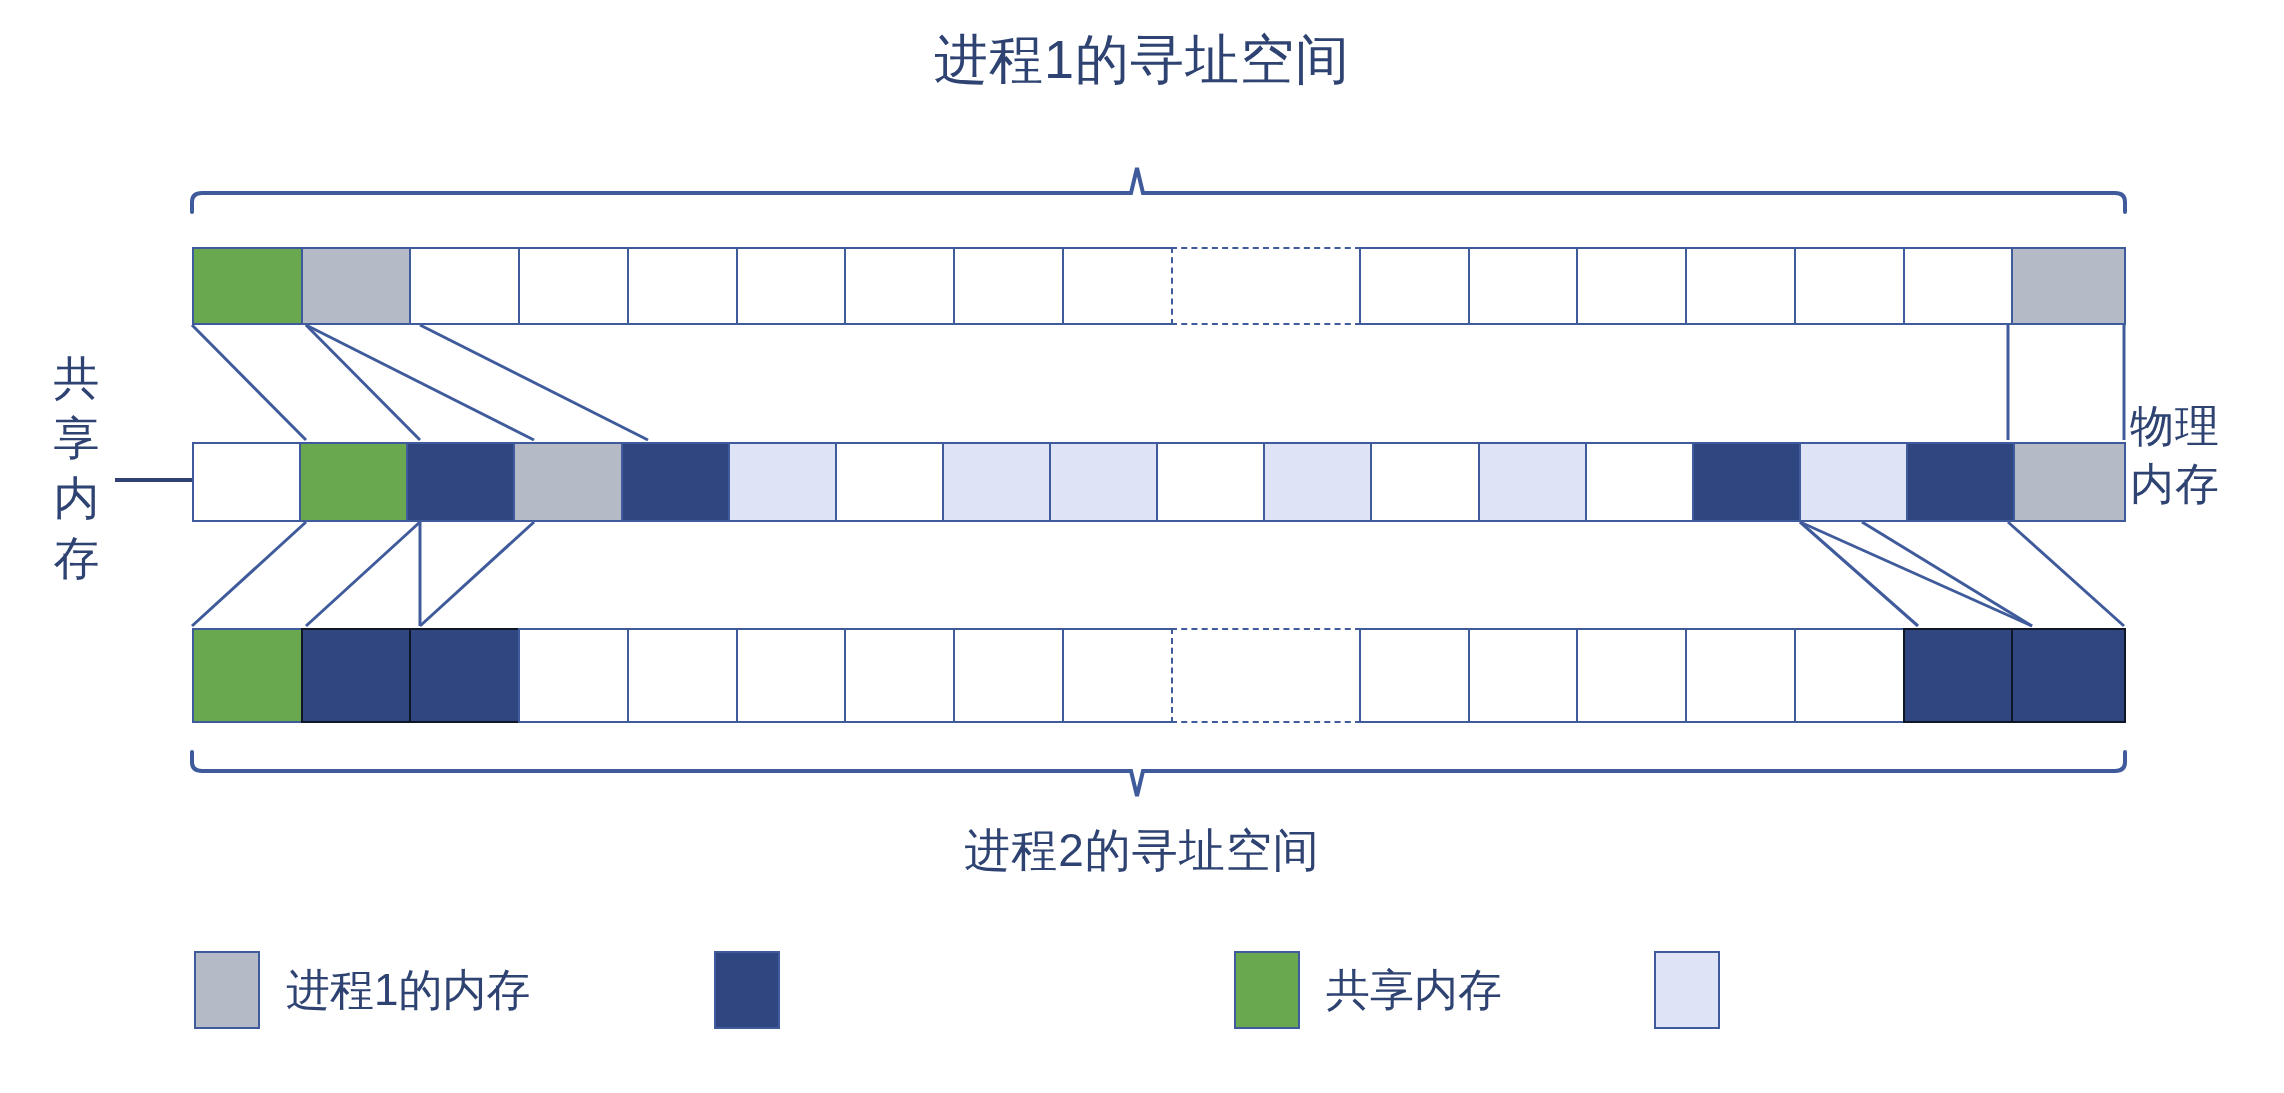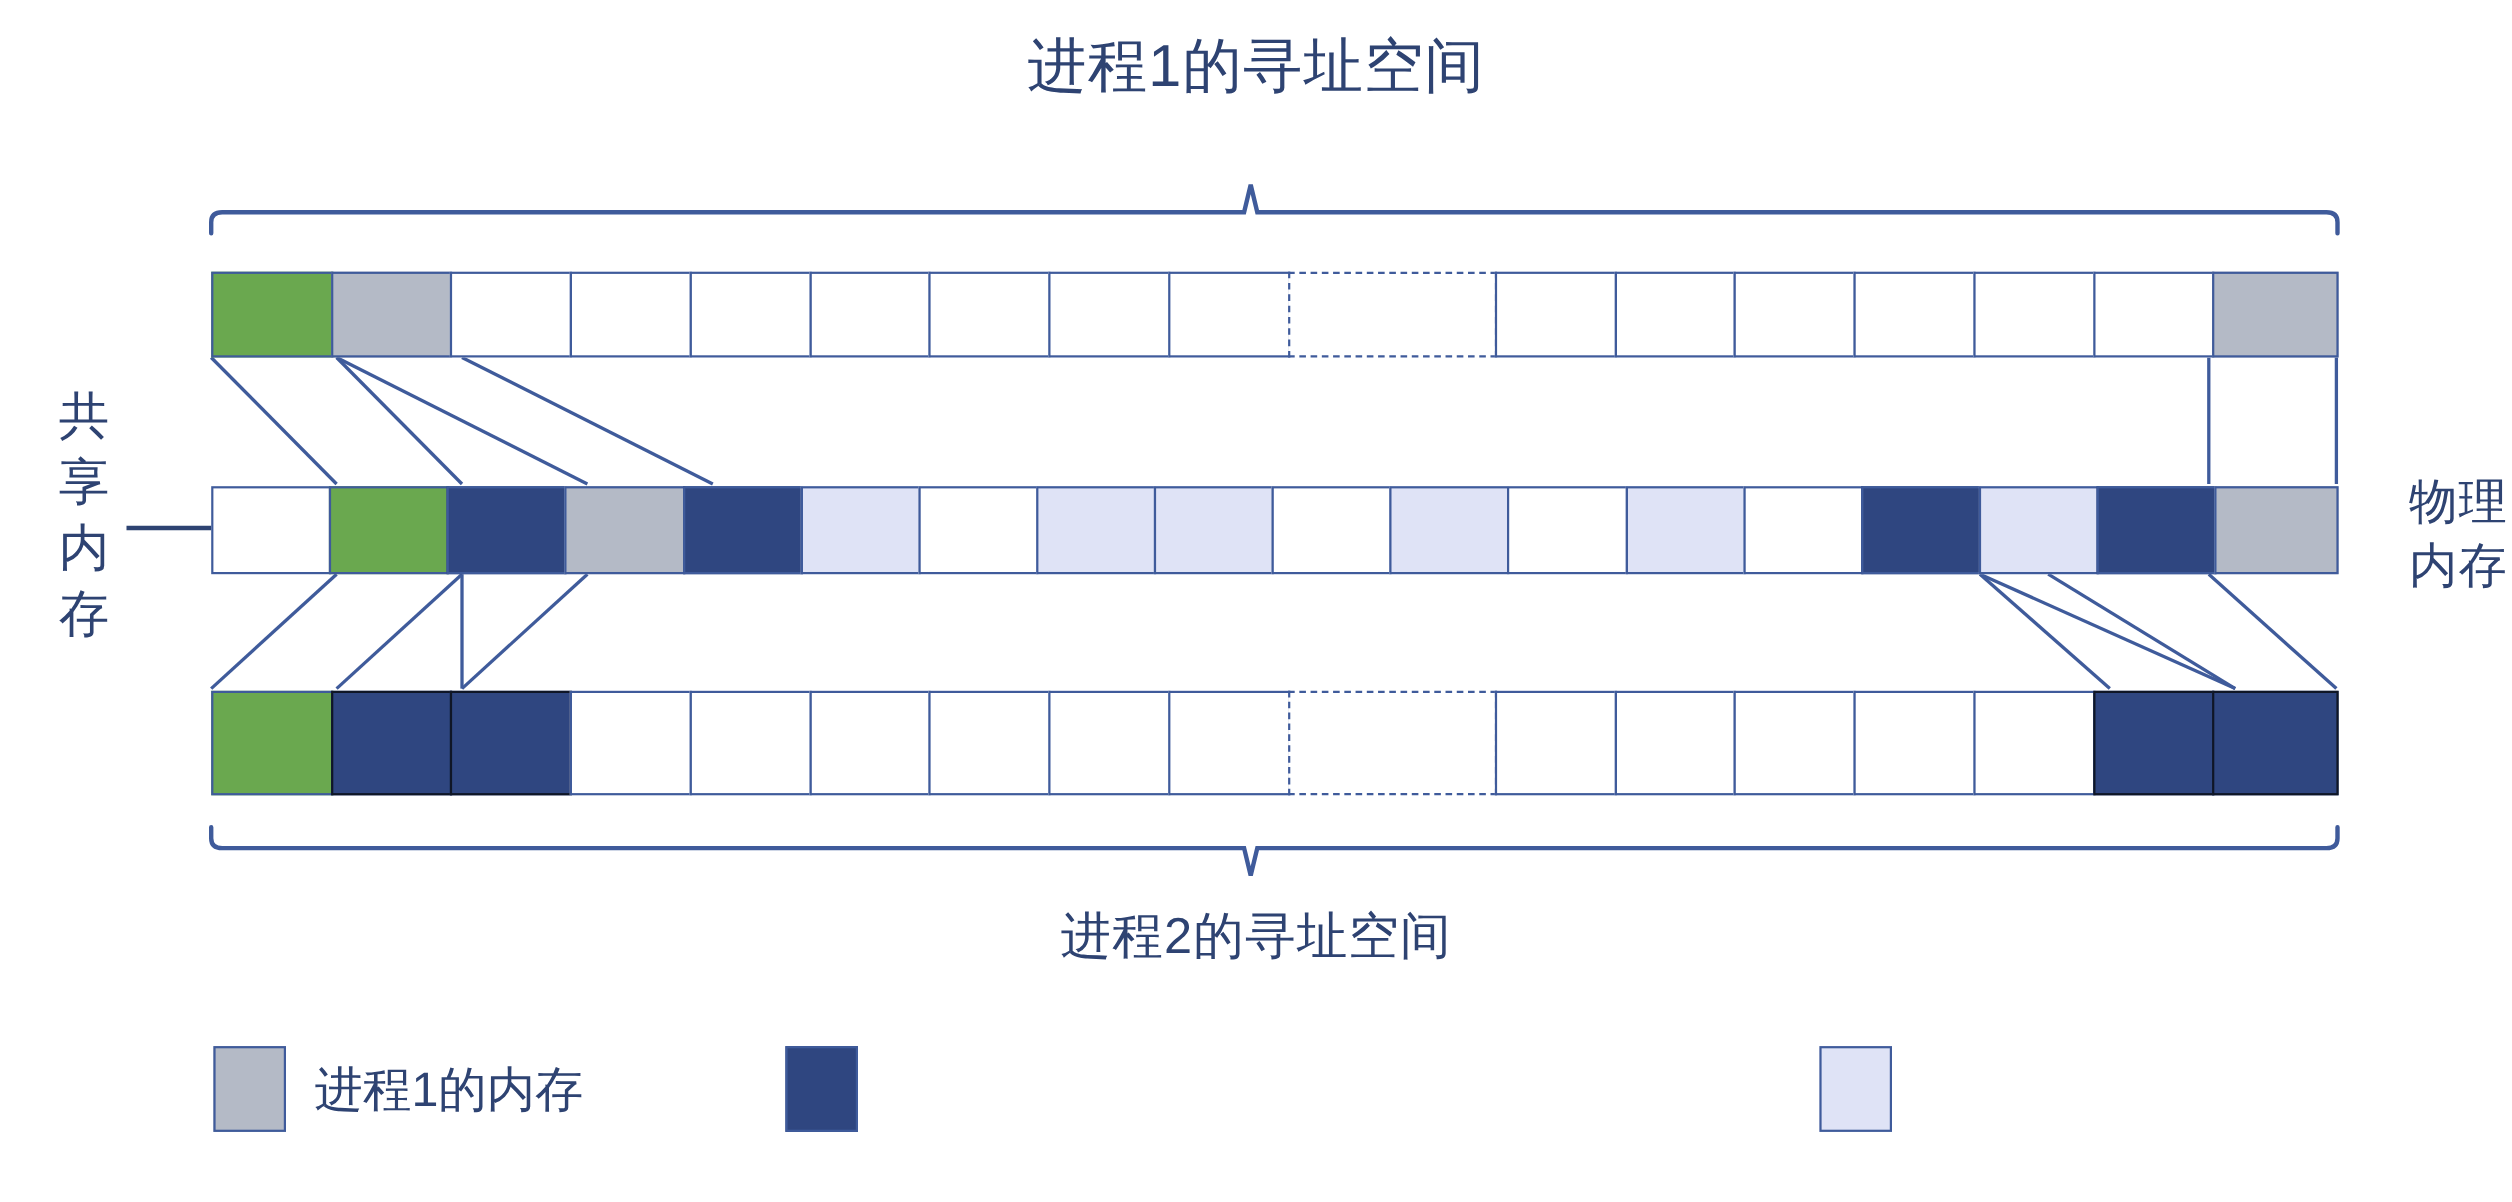--- a/index.html
+++ b/index.html
@@ -17,21 +17,21 @@
   .title-top{left:0;top:24px;width:2284px;text-align:center;font-size:54px;}
   .title-bottom{left:0;top:820px;width:2284px;text-align:center;font-size:46px;}
 
   .side-left{
     left:22px;top:348px;width:110px;text-align:center;
     font-size:46px;line-height:60px;
   }
   .side-left span{display:block;}
 
   .side-right{
-    left:2130px;top:428px;width:150px;text-align:right;
+    left:2130px;top:397px;width:150px;text-align:left;
     font-size:44px;line-height:58px;
   }
   .side-right span{display:block;}
 
   
   .row{position:absolute;display:flex;box-sizing:border-box;}
   .cell{
     box-sizing:border-box;
     border:2px solid #3f5b9b;
     background:#ffffff;
@@ -181,20 +181,24 @@
 
     <div class="legend-item" style="left:0px;">
       <div class="swatch gray"></div>
       <div class="legend-text">进程1的内存</div>
     </div>
 
     <div class="legend-item" style="left:520px;">
       <div class="swatch navy"></div>
     </div>
 
+    <div class="legend-item" style="left:1040px;">
+      <div class="swatch green"></div>
+      <div class="legend-text">共享内存</div>
+    </div>
 
     <div class="legend-item" style="left:1460px;">
       <div class="swatch lav"></div>
     </div>
 
   </div>
 
 </div>
 
 </body></html>

